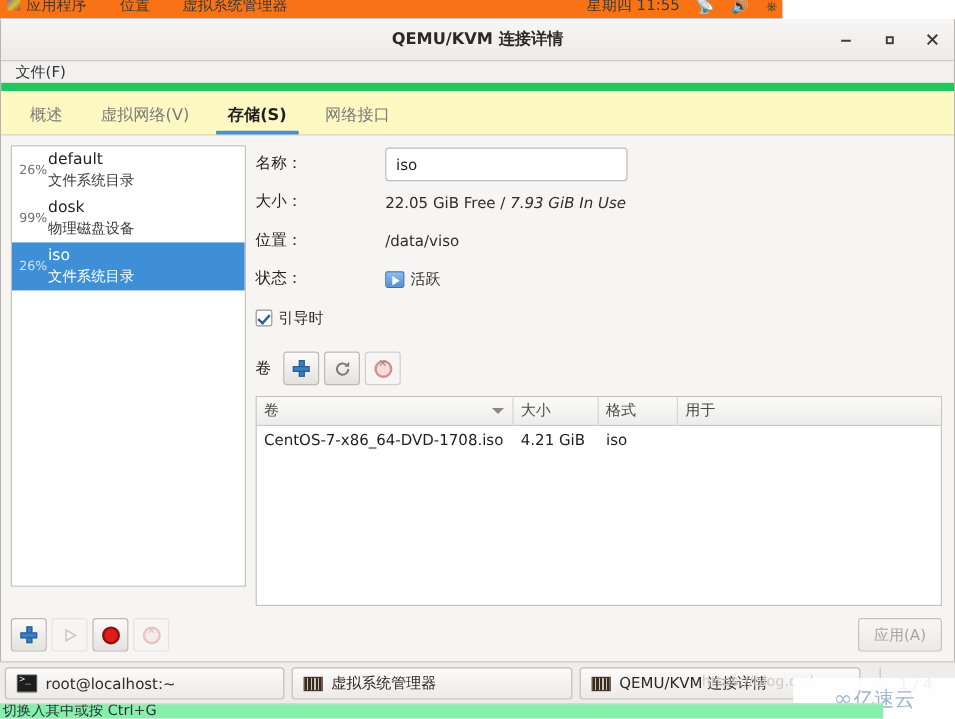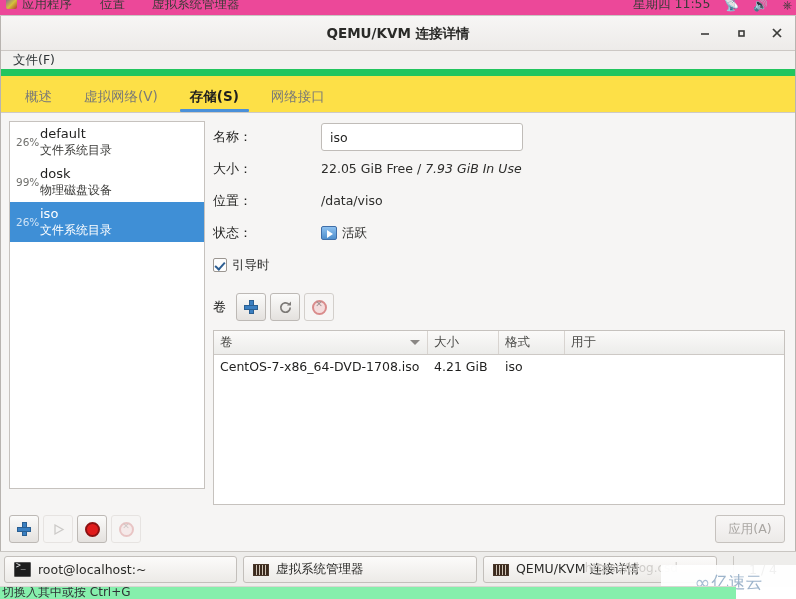--- a/index.html
+++ b/index.html
@@ -14,22 +14,22 @@
     font-family: "DejaVu Sans", "Liberation Sans", sans-serif;
     font-size: 12px;
     color: #2e3436;
     position: relative;
   }
 
   
   #desktop-panel {
     position: absolute;
     left: 0; top: 0;
-    width: 796px; height: 16px;
-    background: #ec4899;
+    width: 652px; height: 16px;
+    background: #f97316;
     border-bottom: 1px solid #c9c6c2;
     overflow: hidden;
     box-sizing: border-box;
   }
   #desktop-panel .panel-inner {
     position: relative;
     width: 100%;
     height: 26px;
     top: -9px;
   }
@@ -117,21 +117,21 @@
   .menu-item {
     font-size: 12.5px;
     color: #2e3436;
     padding: 2px 6px;
     cursor: default;
   }
 
   
   #tabbar {
     height: 37px;
-    background: #fde047;
+    background: #fef9c3;
     border-bottom: 1px solid #cecac6;
     display: flex;
     align-items: flex-end;
     padding-left: 8px;
     box-sizing: border-box;
   }
   .tab {
     position: relative;
     padding: 0 16px 9px 16px;
     font-size: 13.5px;

